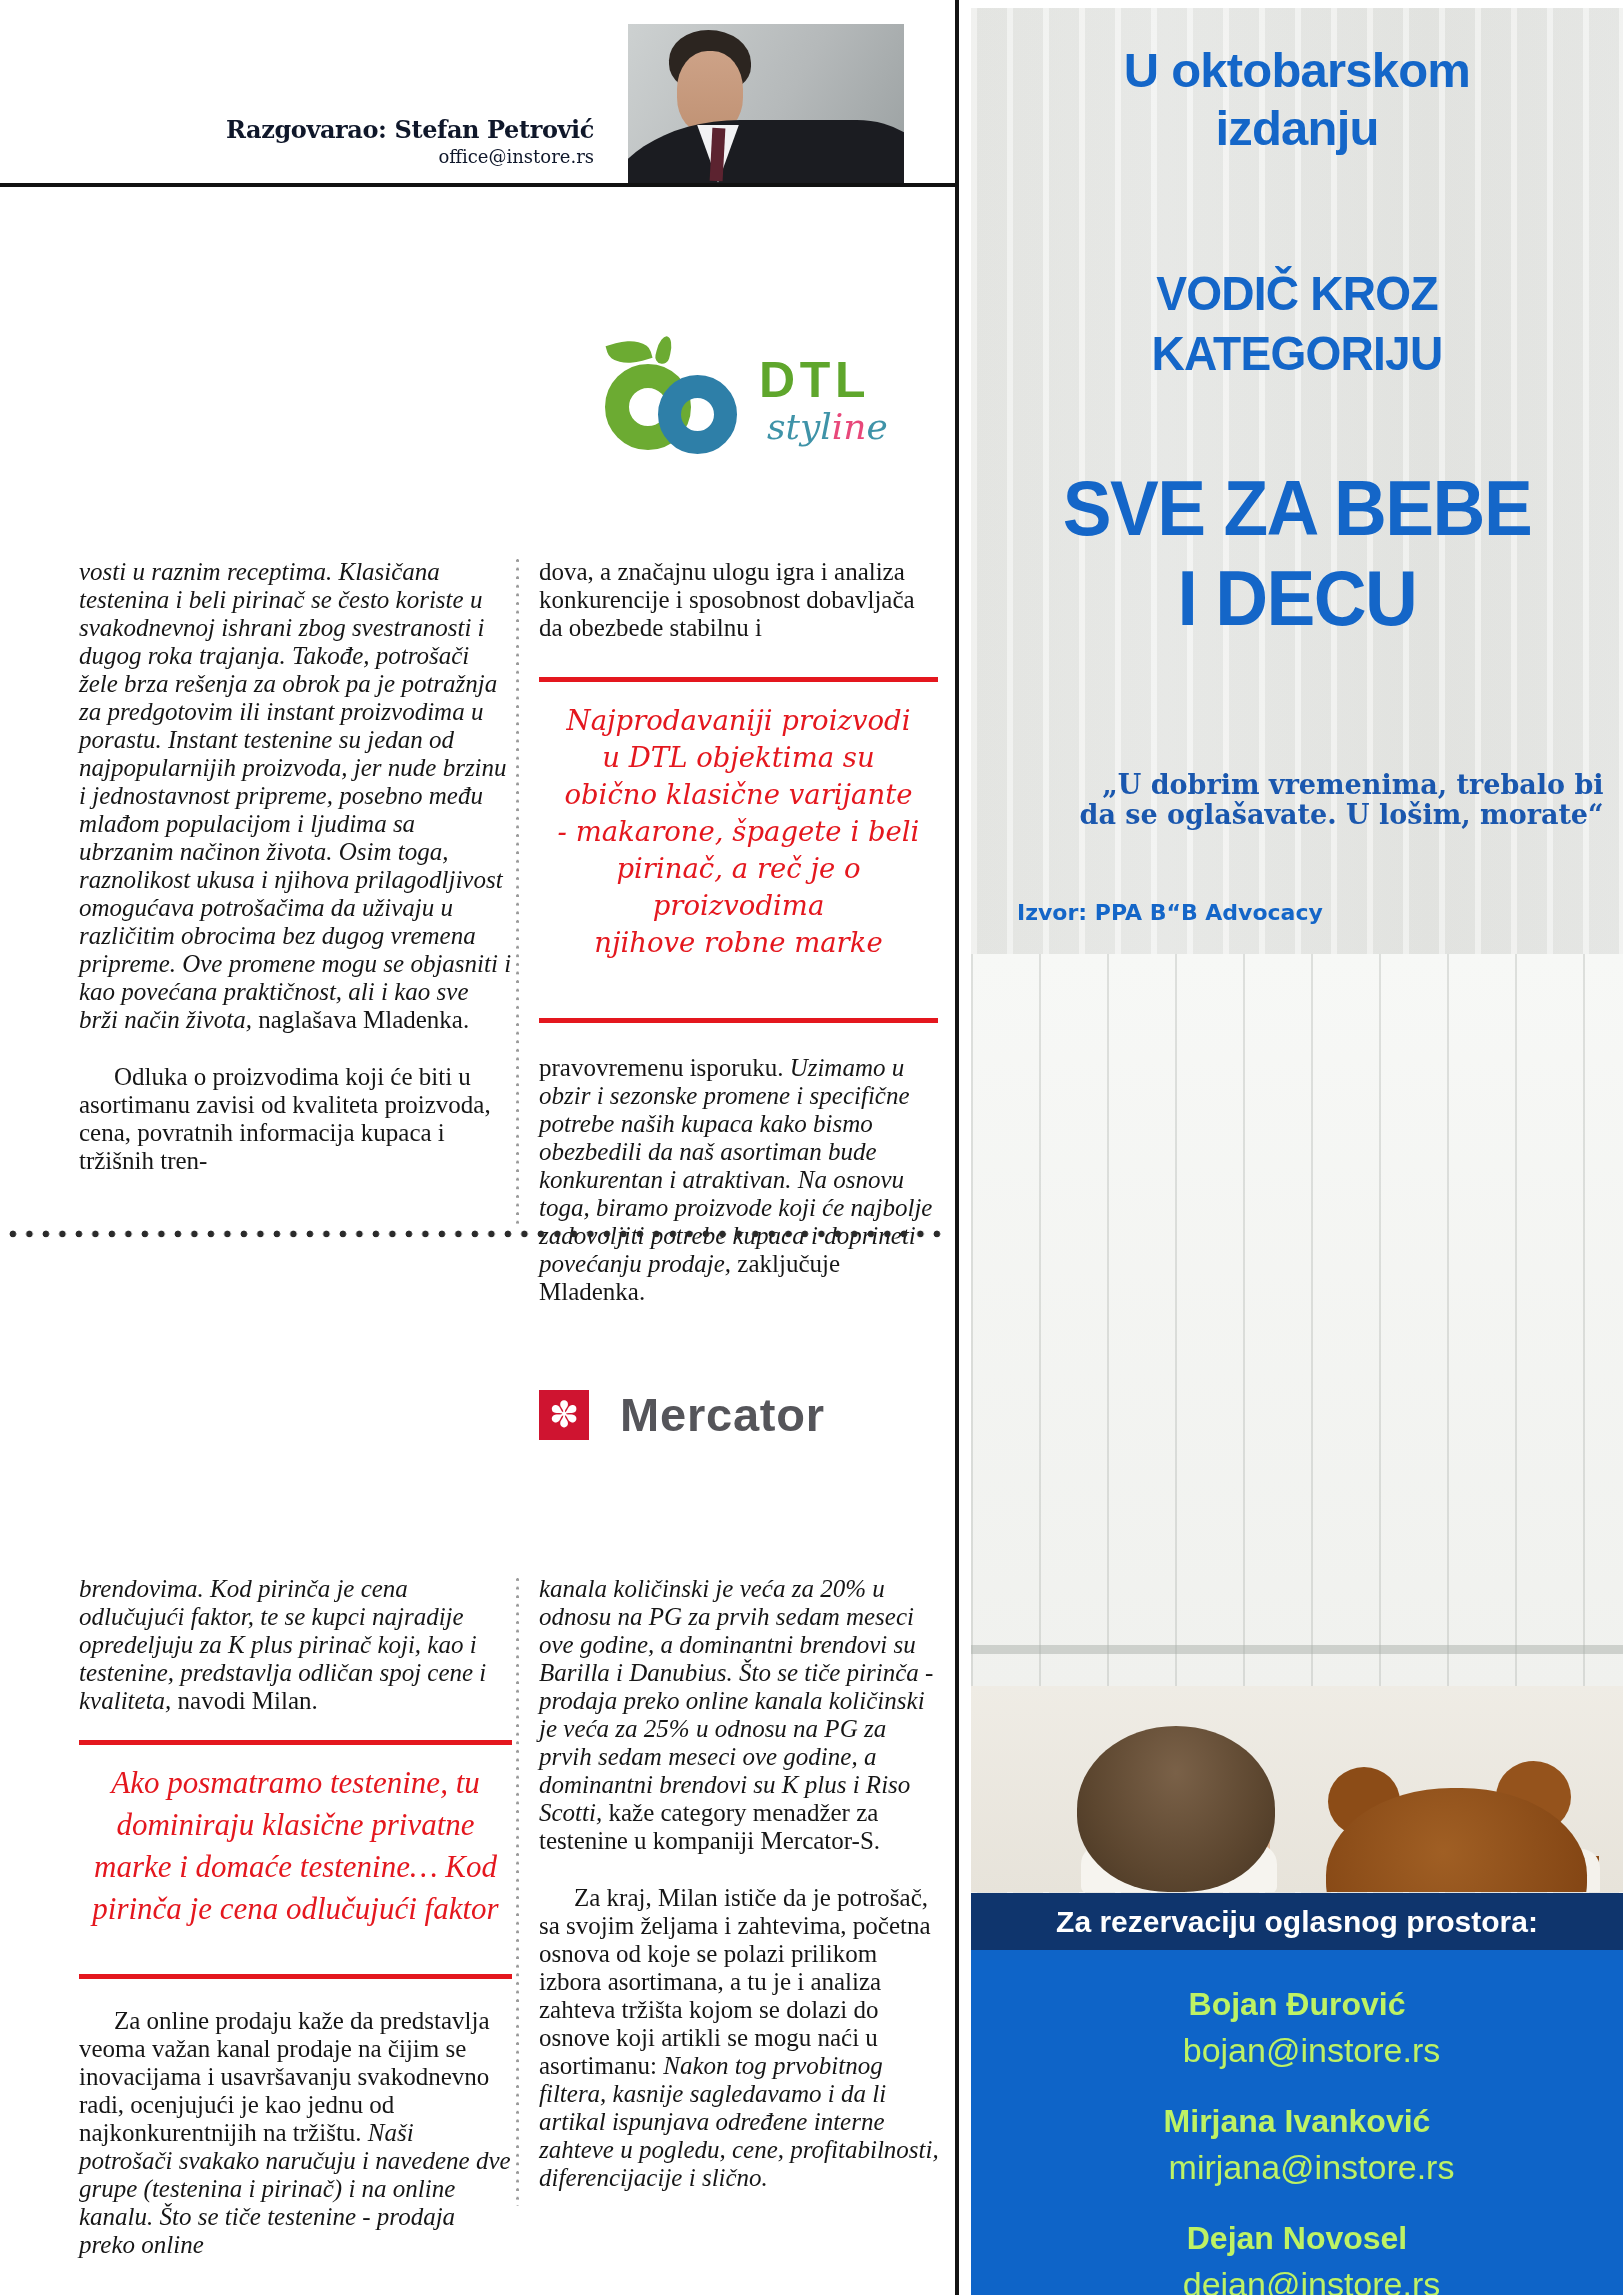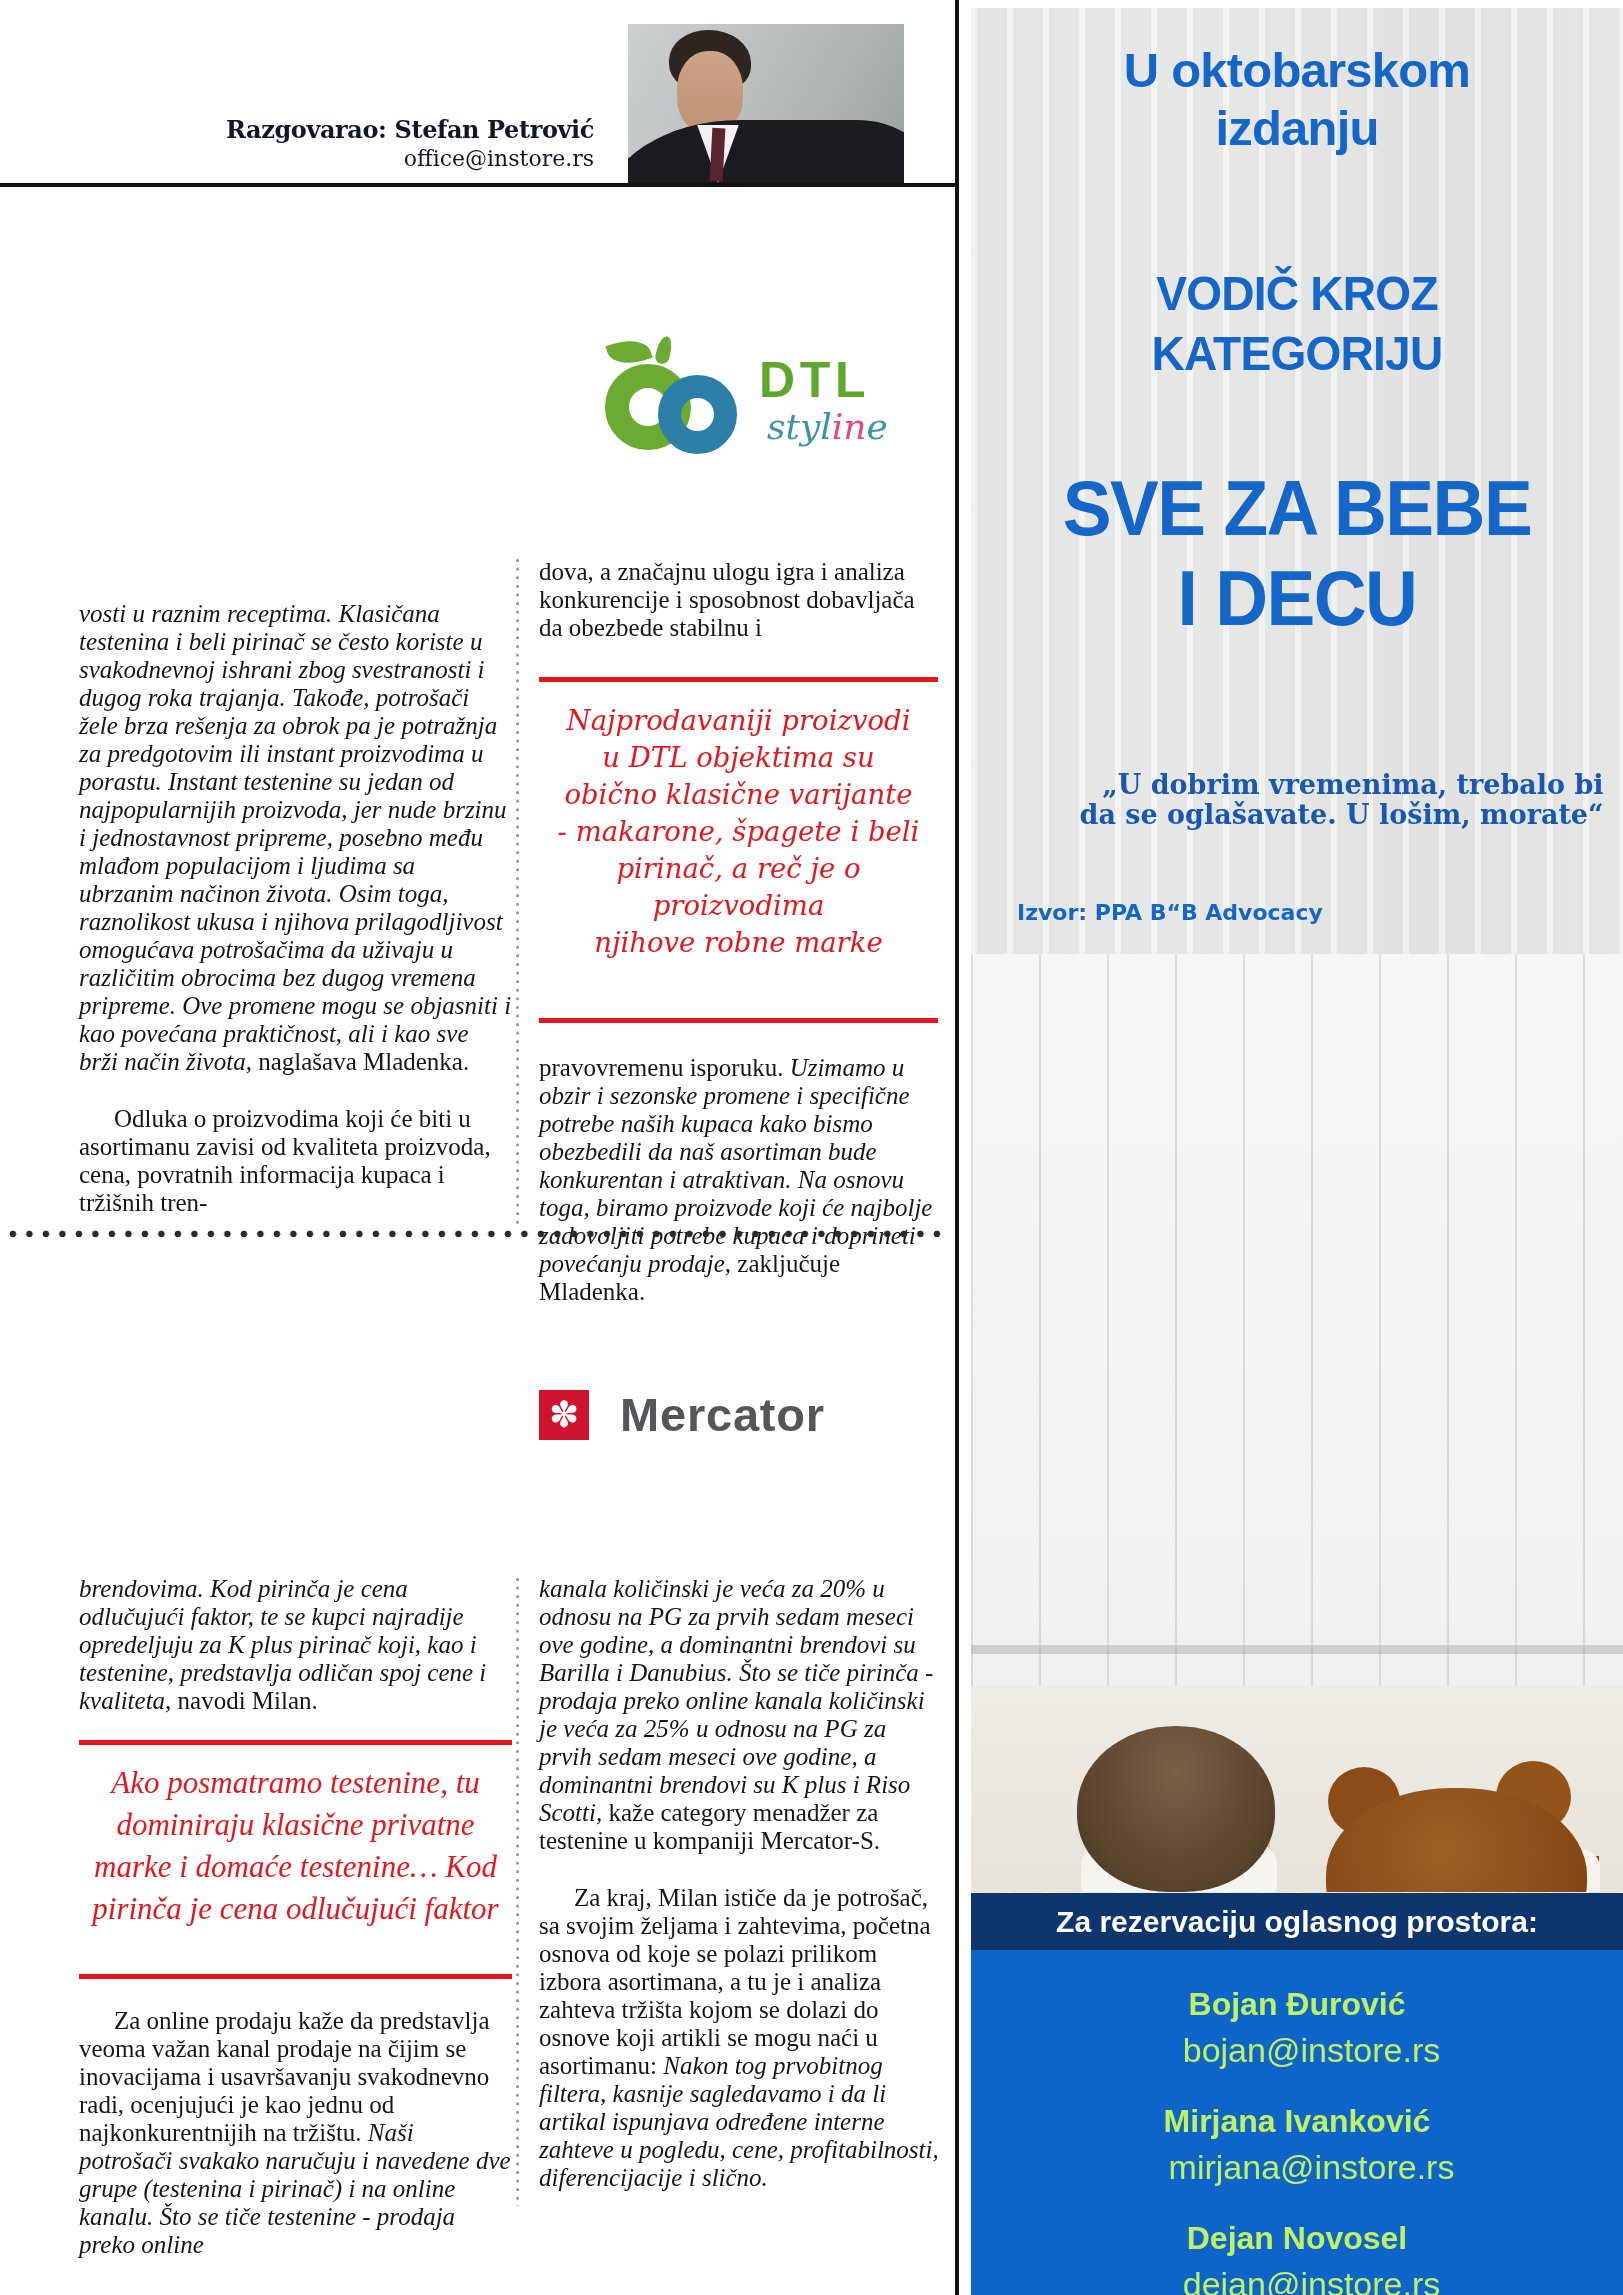--- a/index.html
+++ b/index.html
@@ -3,21 +3,21 @@
 <meta charset="utf-8">
 <style>
   html,body{margin:0;padding:0;background:#ffffff;}
   .page{position:relative;width:1623px;height:2295px;background:#ffffff;overflow:hidden;
         font-family:"Liberation Serif",serif;color:#161616;}
 
   
   .byline{position:absolute;top:115px;left:0;width:594px;text-align:right;
           font-family:"DejaVu Serif",serif;color:#0f172a;}
   .byline .name{font-size:24px;font-weight:bold;letter-spacing:-0.4px;}
-  .byline .email{font-size:22px;margin-top:2.4px;}
+  .byline .email{font-size:18px;margin-top:2.4px;}
 
   
   .aphoto{position:absolute;left:628px;top:23.6px;width:276px;height:159px;overflow:hidden;
           background:linear-gradient(120deg,#cdd1d1 0%,#b5b9ba 55%,#9aa0a1 100%);}
   .a-hair{position:absolute;left:41px;top:6.3px;width:82px;height:63px;background:#2c2520;
           border-radius:48% 52% 42% 46%;}
   .a-face{position:absolute;left:49px;top:27px;width:66px;height:83px;
           background:linear-gradient(#cda287,#c09274);border-radius:46% 46% 44% 44%;}
   .a-suit{position:absolute;left:-23.6px;top:96px;width:324px;height:102px;background:#1b1c21;
           border-radius:42% 22% 0 0/88% 48% 0 0;}
@@ -37,21 +37,21 @@
   .d-leaf2{position:absolute;left:52px;top:-6.3px;width:14px;height:28px;background:#6cab32;
            border-radius:60% 60% 60% 60%/70% 70% 30% 30%;transform:rotate(14deg);}
   .d-text{position:absolute;left:154px;top:9.4px;font-family:"Liberation Sans",sans-serif;
           font-weight:bold;font-size:50px;color:#5fa62c;letter-spacing:4.7px;}
   .d-sub{position:absolute;left:162px;top:64px;font-family:"DejaVu Serif",serif;font-style:italic;
          font-size:36px;color:#3f93a8;}
   .d-sub .pink{color:#e8487a;}
 
   
   .artcol{position:absolute;font-size:25px;line-height:28px;}
-  .colA1{left:79px;top:558px;width:433px;margin-top:42px;}
+  .colA1{left:79px;top:558px;width:433px;}
   .colA2{left:539px;top:558px;width:399px;}
   .colB1{left:79px;top:1575px;width:433px;}
   .colB2{left:539px;top:1575px;width:404px;}
   .artcol p{margin:0;}
   .artcol p.gap{margin-top:29px;text-indent:35px;}
   .it{font-style:italic;}
   .rm{font-style:normal;}
 
   
   .pq-rule{height:4.7px;background:#e4171e;}

